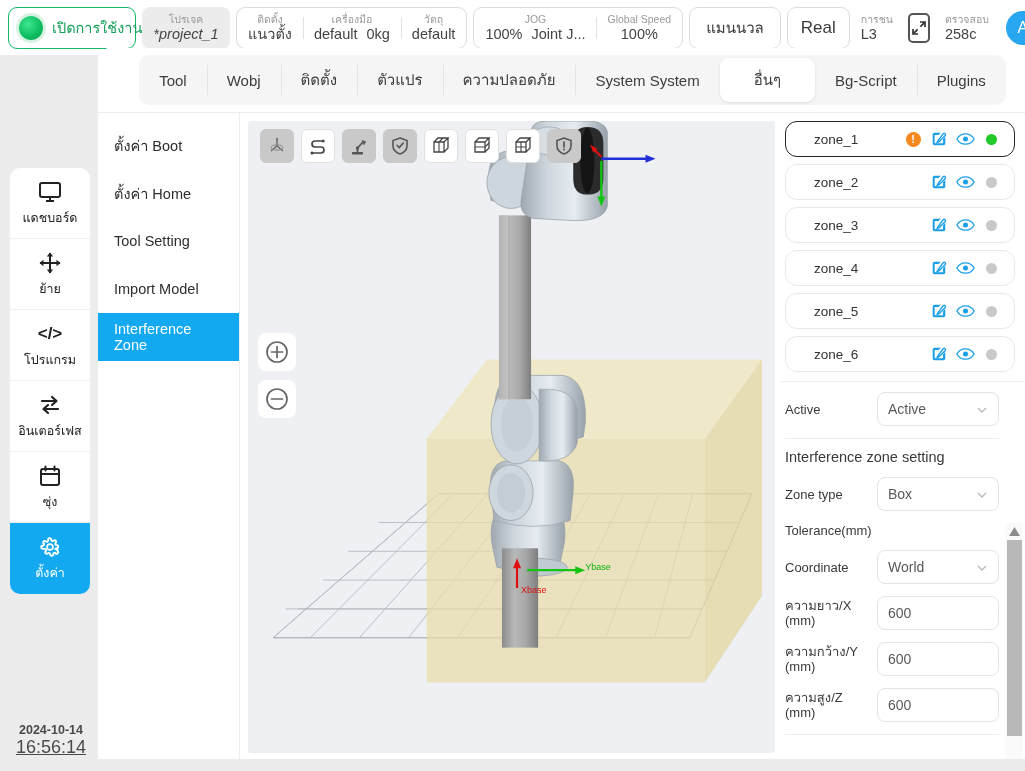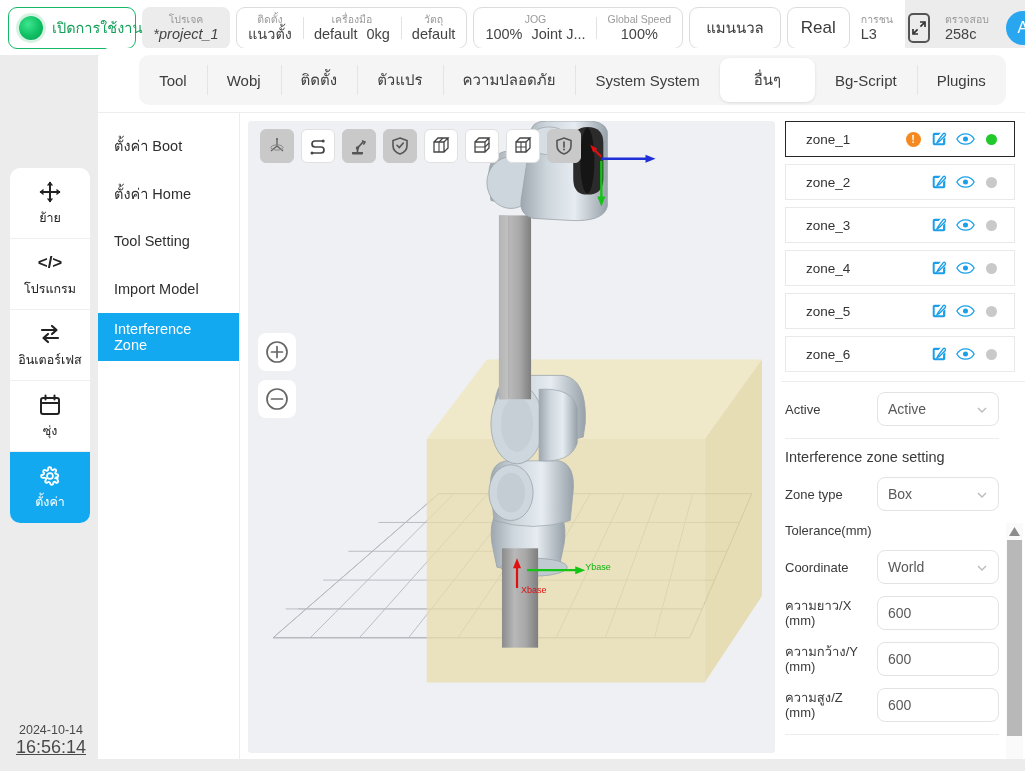--- a/index.html
+++ b/index.html
@@ -6,21 +6,21 @@
   html, body {
     width: 1025px; height: 771px;
     font-family: "Liberation Sans", "DejaVu Sans", sans-serif;
     background: #ececec;
     overflow: hidden;
   }
   body { position: relative; }
 
   
   .topbar {
-    position: absolute; left: 0; top: 0; width: 905px; height: 55px;
+    position: absolute; left: 0; top: 0; width: 1025px; height: 55px;
     background: #ffffff;
     display: flex; align-items: center;
     padding: 0 8px;
     gap: 6px;
   }
   .tb-enable {
     border: 1px solid #14b866;
     border-radius: 9px;
     height: 42px;
     display: flex; align-items: center;
@@ -98,21 +98,21 @@
   }
   .rail-item:last-child { border-bottom: none; }
   .rail-item.active { background: #12a9f0; color: #fff; }
   .rail-ico { height: 26px; display: flex; align-items: center; justify-content: center; font-size: 21px; }
   .rail-lbl { font-size: 12.5px; white-space: nowrap; }
 
   .clock {
     position: absolute; left: 10px; bottom: 14px; width: 82px;
     text-align: center; color: #4a4a4a;
   }
-  .clock .d { font-size: 12.5px; line-height: 16px; }
+  .clock .d { font-size: 12.5px; line-height: 16px; font-weight: bold; }
   .clock .t { font-size: 18px; line-height: 19px; text-decoration: underline; }
 
   
   .card {
     position: absolute; left: 98px; top: 48px; width: 927px; height: 711px;
     background: #fff; border-radius: 12px 0 0 0;
     overflow: hidden;
   }
   .tabsbar {
     height: 64px; background: #fff;
@@ -167,22 +167,22 @@
     width: 38px; height: 38px; border-radius: 8px; background: #fff;
     display: flex; align-items: center; justify-content: center;
   }
   .zbtn svg { display: block; }
 
   
   .rpanel { width: 244px; flex: none; display: flex; flex-direction: column; padding: 8px 0 0 0; position: relative; }
   .zone-list { padding: 0 10px 0 4px; }
   .zone-row {
     height: 36px; margin-bottom: 7px;
-    border: 1px solid #e9e9e9; border-radius: 0;
-    display: flex; align-items: center; padding: 0 10px 0 20px;
+    border: 1px solid #e9e9e9; border-radius: 12px;
+    display: flex; align-items: center; padding: 0 10px 0 28px;
     background: #fff;
   }
   .zone-row.sel { border: 1px solid #262626; }
   .zone-name { font-size: 13.5px; color: #333; flex: 1 1 auto; }
   .z-ico { width: 26px; display: flex; align-items: center; justify-content: center; }
   .warn-badge {
     width: 15px; height: 15px; border-radius: 50%; background: #f5881f;
     color: #fff; font-size: 11px; font-weight: bold;
     display: flex; align-items: center; justify-content: center;
     line-height: 1;
@@ -280,20 +280,29 @@
 
   <div class="tb-plain">
     <span class="tb-grey-top">ตรวจสอบ</span>
     <span class="tb-val">258c</span>
   </div>
 
   <div class="avatar">A</div>
 </div>
 
 <div class="rail">
+  <div class="rail-item">
+    <span class="rail-ico">
+      <svg width="24" height="22" viewBox="0 0 24 22">
+          <rect x="2" y="2" width="20" height="14" rx="2" fill="none" stroke="currentColor" stroke-width="2"></rect>
+          <path d="M12 16 v4 M8 20 h8" stroke="currentColor" stroke-width="2"></path>
+        </svg>
+    </span>
+    <span class="rail-lbl">แดชบอร์ด</span>
+  </div>
   <div class="rail-item">
     <span class="rail-ico">
       <svg width="24" height="24" viewBox="0 0 24 24">
           <path d="M12 2 L12 22 M2 12 L22 12" stroke="currentColor" stroke-width="2"></path>
           <path d="M12 1.5 l3.2 4 h-6.4z M12 22.5 l3.2 -4 h-6.4z M1.5 12 l4 -3.2 v6.4z M22.5 12 l-4 -3.2 v6.4z" fill="currentColor"></path>
         </svg>
     </span>
     <span class="rail-lbl">ย้าย</span>
   </div>
   <div class="rail-item">

